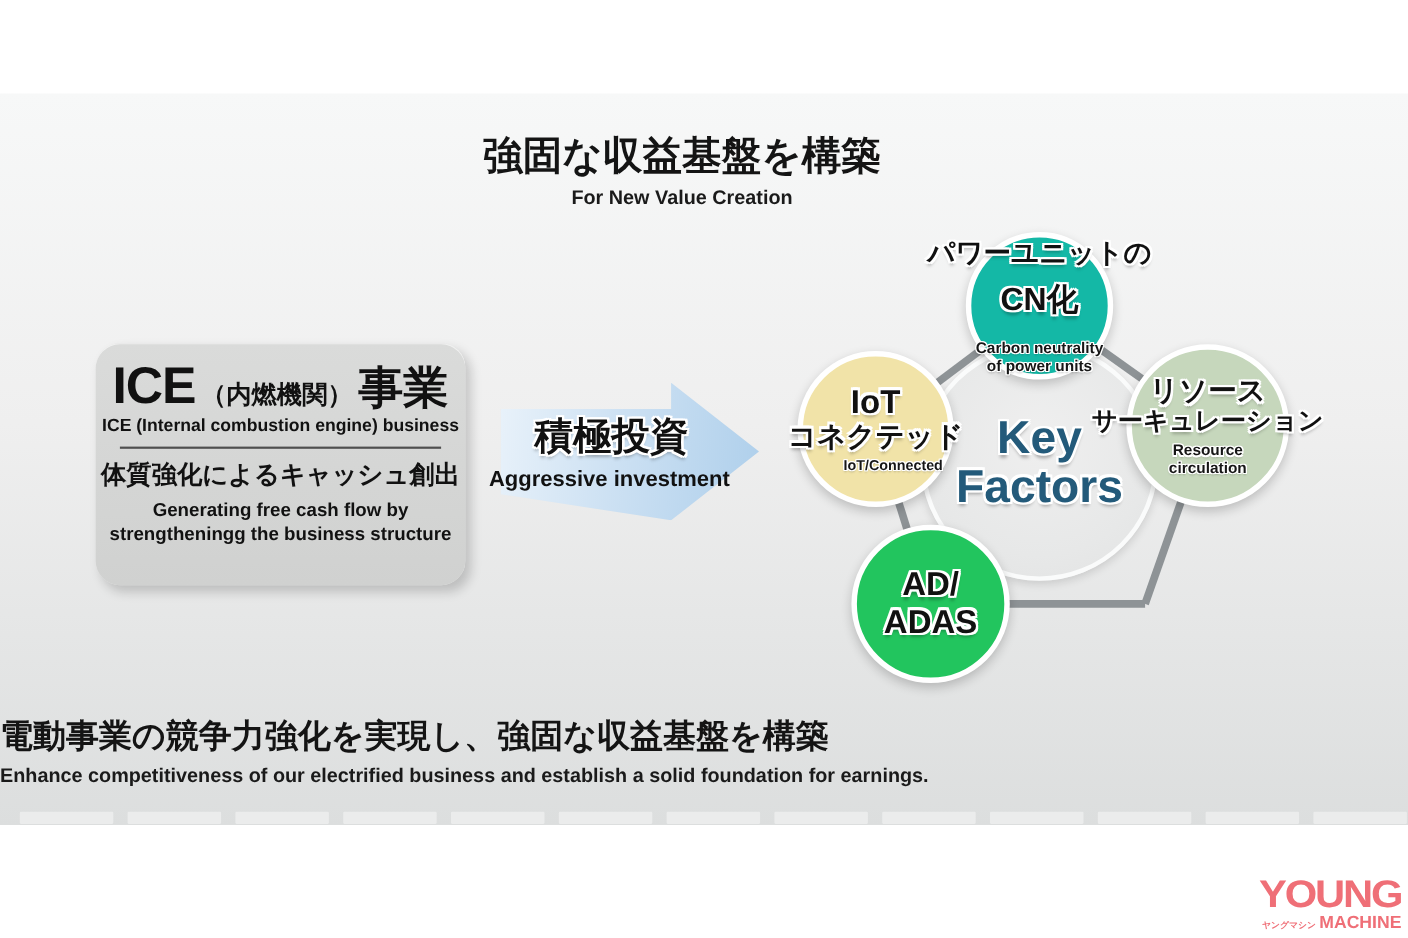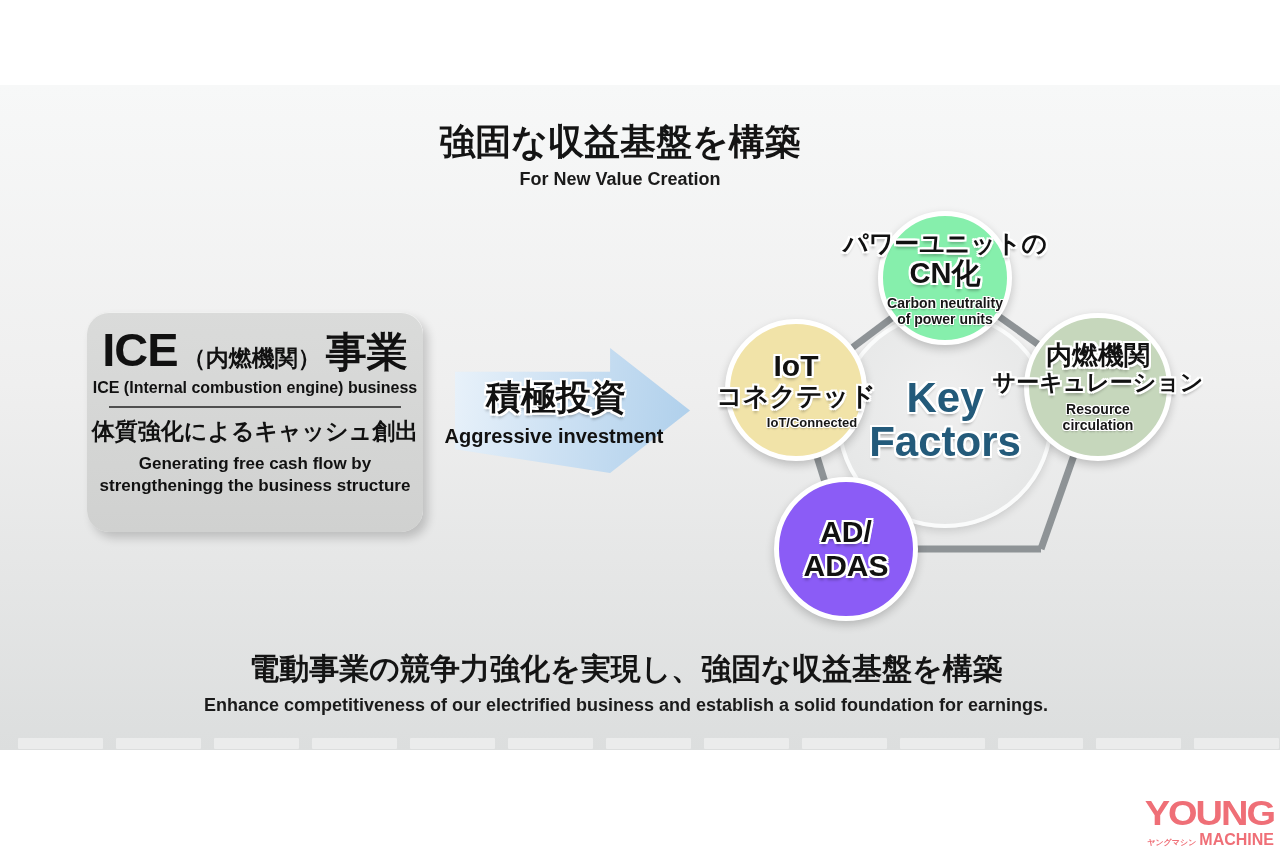--- a/index.html
+++ b/index.html
@@ -90,21 +90,21 @@
       0 4px 3px rgba(0,0,0,.28);
   }
   .outlined-sm{
     text-shadow:-1px -1px 0 #fff,-1px 0 0 #fff,-1px 1px 0 #fff,
       0 -1px 0 #fff,0 1px 0 #fff,
       1px -1px 0 #fff,1px 0 0 #fff,1px 1px 0 #fff,
       0 2px 2px rgba(0,0,0,.25);
   }
 
   
-  .bottom-block{position:absolute;left:0;top:649px;width:1252px;text-align:center;z-index:2;}
+  .bottom-block{position:absolute;left:0;top:649px;width:1252px;z-index:2;}
   .bottom-ja{font-size:30px;font-weight:bold;color:#141414;}
   .bottom-en{font-size:18px;font-weight:bold;margin-top:5px;color:#1a1a1a;}
 
   
   .logo{position:absolute;left:1140px;top:796px;width:134px;z-index:4;text-align:right;line-height:1;}
   .logo-young{font-size:38px;font-weight:bold;letter-spacing:-2px;transform:scaleY(.92);transform-origin:top right;}
   .logo-row{display:flex;justify-content:flex-end;align-items:baseline;gap:3px;margin-top:-2px;}
   .logo-kana{font-size:8px;font-weight:bold;letter-spacing:0;}
   .logo-machine{font-size:16px;font-weight:bold;letter-spacing:0;}
 </style>
@@ -162,34 +162,34 @@
     <line x1="796" y1="390" x2="846" y2="549" stroke="#8e9396" stroke-width="7"></line>
     <line x1="1098" y1="387" x2="1041" y2="549" stroke="#8e9396" stroke-width="7"></line>
     <line x1="846" y1="549" x2="1041" y2="549" stroke="#8e9396" stroke-width="7"></line>
   </svg>
 
   <div class="kf outlined" style="color: rgb(35, 90, 122);">
     <div>Key</div>
     <div>Factors</div>
   </div>
 
-  <div class="factor fc-cn" style="background: #86efac;">
+  <div class="factor fc-cn" style="background: #14b8a6; justify-content: space-between;">
     <div class="f-ja outlined">パワーユニットの</div>
     <div class="f-ja2 outlined">CN化</div>
     <div class="f-en outlined-sm">Carbon neutrality of power units</div>
   </div>
 
   <div class="factor fc-resource" style="background: rgb(198, 215, 188);">
-    <div class="f-ja outlined">内燃機関</div>
+    <div class="f-ja outlined">リソース</div>
     <div class="f-ja2 outlined">サーキュレーション</div>
     <div class="f-en outlined-sm">Resource circulation</div>
   </div>
 
 
-  <div class="factor fc-adas" style="background: #8b5cf6;">
+  <div class="factor fc-adas" style="background: #22c55e;">
     <div class="f-ja outlined">AD/</div>
     <div class="f-ja2 outlined">ADAS</div>
   </div>
 
   <div class="factor fc-iot" style="background: rgb(241, 227, 168);">
     <div class="f-ja outlined">IoT</div>
     <div class="f-ja2 outlined">コネクテッド</div>
     <div class="f-en outlined-sm">IoT/Connected</div>
   </div>
 

